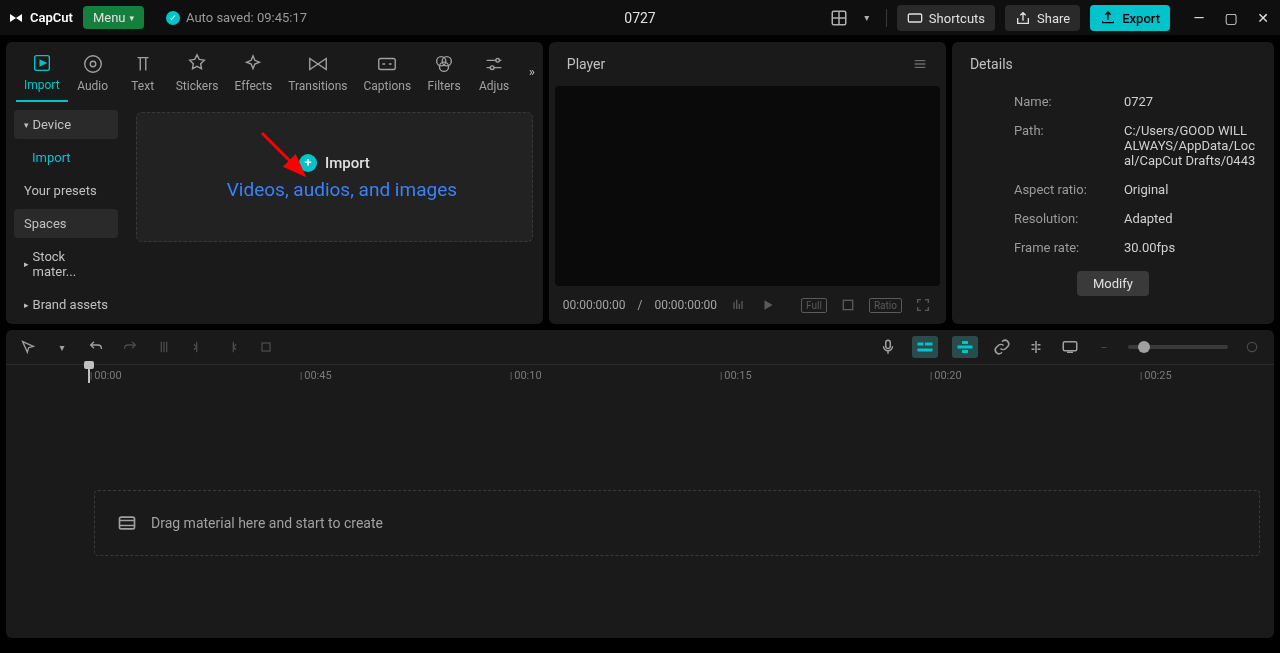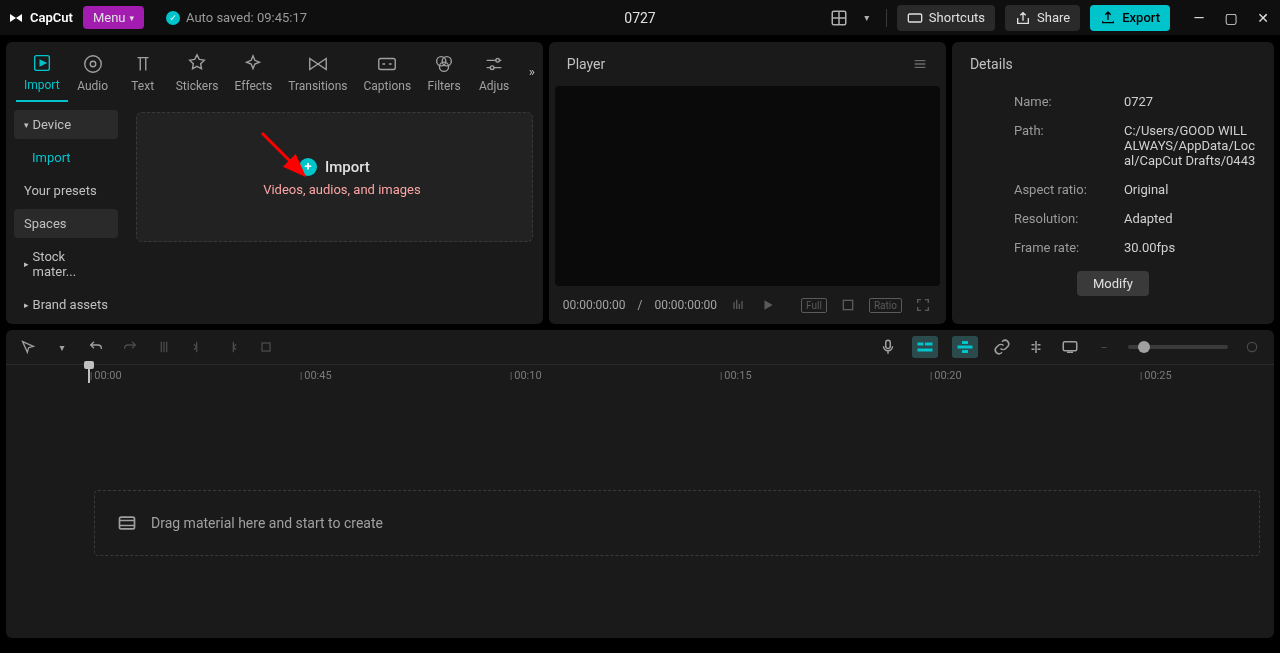--- a/index.html
+++ b/index.html
@@ -1,27 +1,27 @@
 <!DOCTYPE html>
 <html><head>
 <meta charset="utf-8">
 <style>
 * { margin:0; padding:0; box-sizing:border-box; font-family:-apple-system,BlinkMacSystemFont,"Segoe UI",Roboto,sans-serif; }
 body { background:#000; width:1280px; height:653px; overflow:hidden; color:#c8c8c8; font-size:13px; }
 .titlebar { height:36px; background:#0f0f0f; display:flex; align-items:center; padding:0 8px; border-bottom:1px solid #000; }
 .logo { display:flex; align-items:center; gap:6px; color:#fff; font-weight:600; font-size:13px; margin-right:10px; }
 .logo svg { width:16px; height:16px; }
-.menu-btn { background:#a21caf; color:#e0e0e0; padding:4px 10px; border-radius:4px; font-size:13px; display:flex; align-items:center; gap:4px; cursor:pointer; }
+.menu-btn { background:#15803d; color:#e0e0e0; padding:4px 10px; border-radius:4px; font-size:13px; display:flex; align-items:center; gap:4px; cursor:pointer; }
 .autosave { display:flex; align-items:center; gap:6px; margin-left:22px; font-size:13px; color:#9a9a9a; }
 .check-ic { width:14px; height:14px; background:#00c4cc; border-radius:50%; display:flex; align-items:center; justify-content:center; font-size:9px; color:#fff; }
 .proj-title { position:absolute; left:50%; transform:translateX(-50%); color:#e0e0e0; font-size:14px; }
 .title-right { margin-left:auto; display:flex; align-items:center; gap:10px; }
 .title-ic { width:18px; height:18px; color:#b0b0b0; cursor:pointer; display:flex; align-items:center; justify-content:center; }
 .divider { width:1px; height:18px; background:#3a3a3a; }
-.tbtn { display:flex; align-items:center; gap:6px; padding:5px 10px; border-radius:4px; color:#e0e0e0; font-size:13px; cursor:pointer; background:#2a2a2a; }
+.tbtn { display:flex; align-items:flex-end; gap:6px; padding:5px 10px; border-radius:4px; color:#e0e0e0; font-size:13px; cursor:pointer; background:#2a2a2a; }
 .tbtn.export { background:#00c4cc; color:#000; font-weight:500; }
 .win-ctrl { display:flex; gap:14px; margin-left:10px; }
 .win-ctrl span { width:18px; height:18px; display:flex; align-items:center; justify-content:center; color:#e0e0e0; cursor:pointer; font-size:14px; }
 .main-area { display:flex; height:294px; padding:6px; gap:6px; }
 .panel { background:#1a1a1a; border-radius:6px; display:flex; flex-direction:column; }
 .media-panel { width:550px; }
 .tab-row { display:flex; align-items:center; padding:6px 10px 0; position:relative; gap:0; }
 .tab-item { display:flex; flex-direction:column; align-items:center; gap:4px; padding:4px 8px 8px; cursor:pointer; color:#a0a0a0; font-size:12px; min-width:50px; }
 .tab-item.active { color:#00c4cc; border-bottom:2px solid #00c4cc; }
 .tab-item svg, .tab-item .ticon { width:22px; height:22px; }
@@ -30,21 +30,21 @@
 .sidebar { width:120px; padding:8px; display:flex; flex-direction:column; gap:4px; }
 .side-item { padding:7px 10px; border-radius:4px; color:#c0c0c0; font-size:13px; cursor:pointer; display:flex; align-items:center; }
 .side-item.dark { background:#2a2a2a; }
 .side-item.active { color:#00c4cc; padding-left:18px; }
 .side-item .caret { font-size:9px; margin-right:4px; }
 .import-area { flex:1; padding:10px; }
 .drop-zone { border:1px dashed #3a3a3a; border-radius:6px; height:130px; display:flex; flex-direction:column; align-items:center; justify-content:center; gap:6px; cursor:pointer; background:#222; position:relative; }
 .drop-zone .pl { display:flex; align-items:center; gap:8px; }
 .plus-c { width:18px; height:18px; background:#00c4cc; border-radius:50%; color:#fff; display:flex; align-items:center; justify-content:center; font-size:13px; font-weight:bold; }
 .drop-zone .ttl { color:#e0e0e0; font-size:15px; font-weight:500; }
-.drop-zone .sub { color:#fca5a5; font-size:13px;margin-left:15px; }
+.drop-zone .sub { color:#3b82f6; font-size:19px;margin-left:15px; }
 .arrow-ann { position:absolute; top:15px; left:120px; width:55px; height:55px; pointer-events:none; }
 .player-panel { flex:1; }
 .panel-head { padding:14px 18px; color:#c0c0c0; font-size:14px; display:flex; align-items:center; justify-content:space-between; }
 .ham { width:16px; color:#6a6a6a; }
 .player-body { flex:1; background:#0a0a0a; margin:0 6px; border-radius:4px; }
 .player-ctrl { display:flex; align-items:center; padding:10px 14px; gap:12px; color:#5a5a5a; font-size:12px; }
 .player-ctrl .tc { color:#a3a3a3; }
 .player-ctrl .sp { flex:1; }
 .pcico { width:18px; height:18px; cursor:pointer; display:flex; align-items:center; justify-content:center; }
 .pcbox { border:1px solid #5a5a5a; padding:1px 4px; font-size:10px; border-radius:2px; cursor:pointer; }

